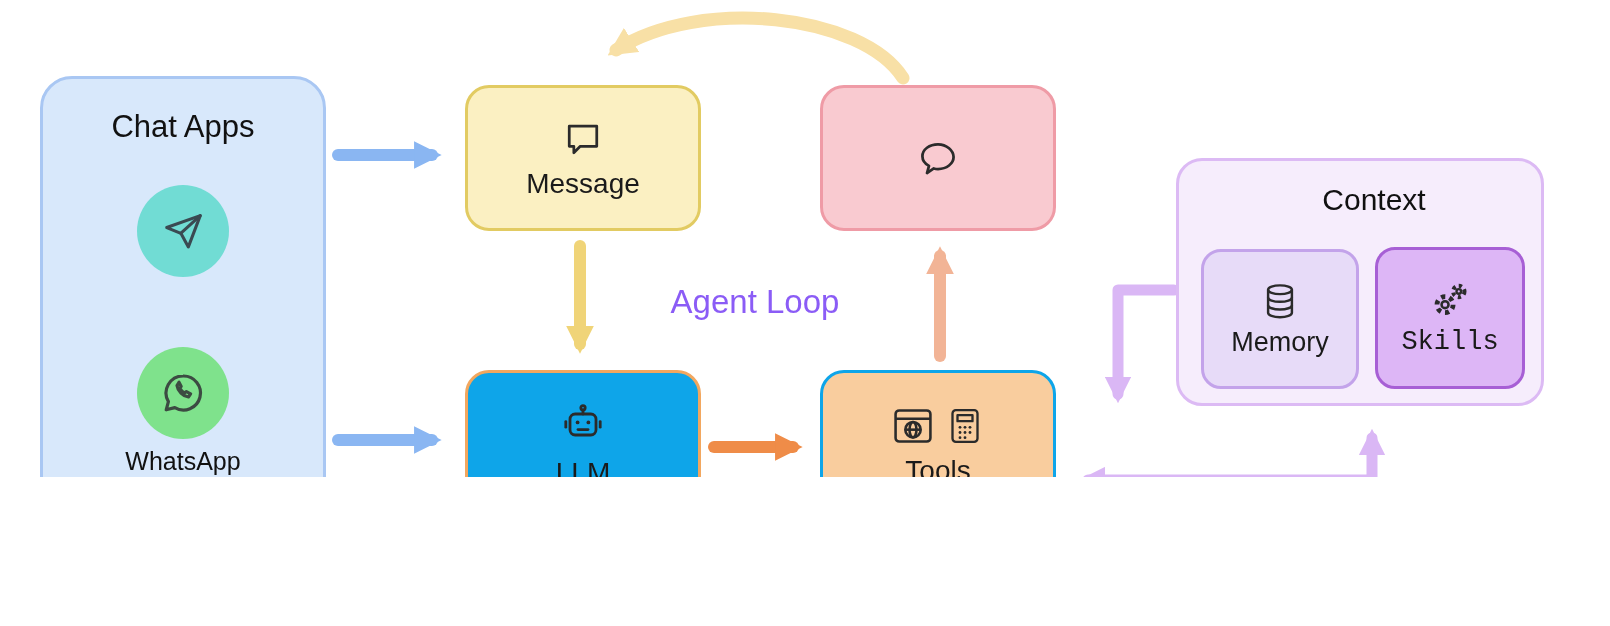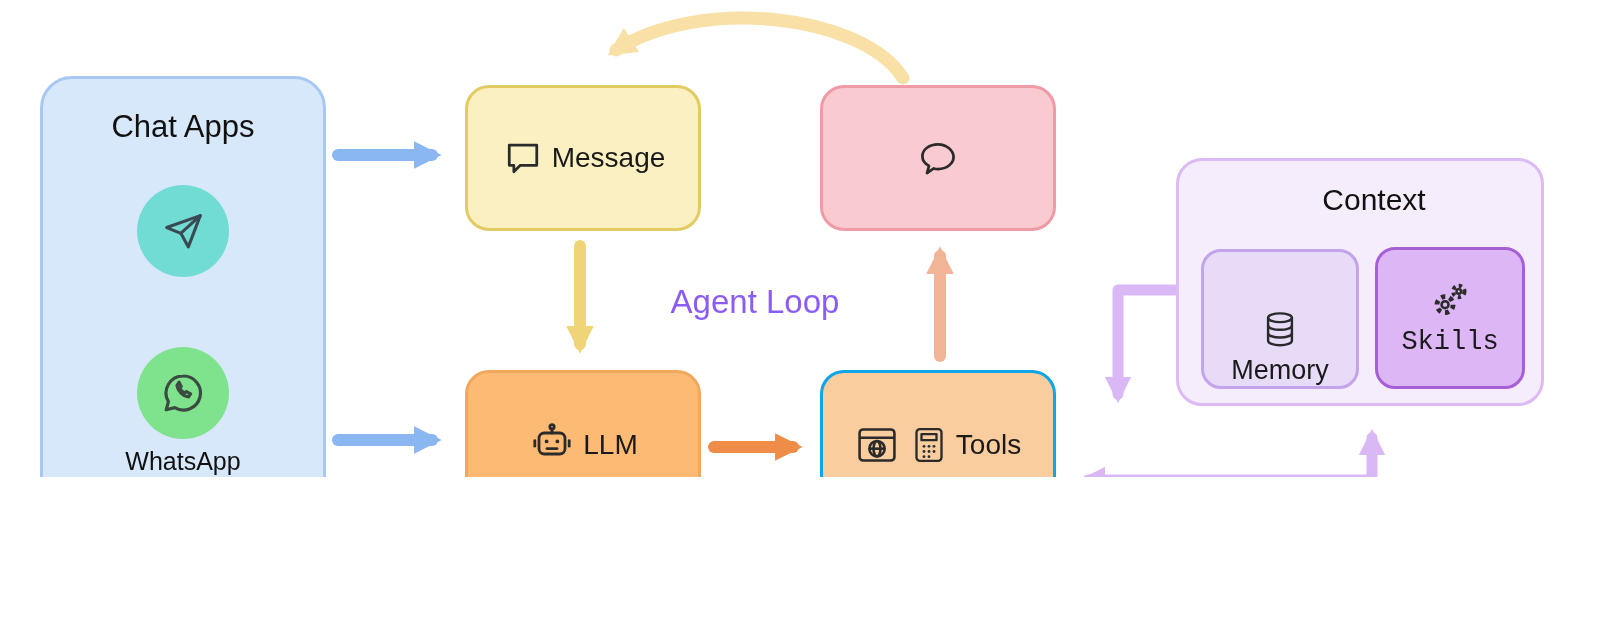--- a/index.html
+++ b/index.html
@@ -34,47 +34,47 @@
   .whatsapp-circle { top: 268px; background: #7fe28c; }
   .app-label {
     position: absolute; width: 100%; text-align: center;
     font-size: 25px; color: #111;
   }
   .telegram-label { top: 206px; }
   .whatsapp-label { top: 368px; }
 
   
   .node {
-    position: absolute; display: flex; flex-direction: row;
+    position: absolute; display: flex; flex-direction: column;
     align-items: center; justify-content: center; gap: 7px;
     border-radius: 24px;
   }
   .node .node-label { font-size: 28px; color: #1a1a1a; }
   .node-message  { left: 465px; top: 85px;  width: 236px; height: 146px; background: #fbf0c2; border: 3px solid #e2cb62; }
   .node-response { left: 820px; top: 85px;  width: 236px; height: 146px; background: #f9cad0; border: 3px solid #ef9ba6; }
-  .node-llm      { left: 465px; top: 370px; width: 236px; height: 150px; background: #fdba74; border: 3px solid #f2a75f; }
+  .node-llm      { left: 465px; top: 370px; width: 236px; height: 150px; background: #0ea5e9; border: 3px solid #f2a75f; }
   .node-tools    { left: 820px; top: 370px; width: 236px; height: 150px; background: #f9cd9e; border: 3px solid #0ea5e9; }
   .tools-icon-row { display: flex; flex-direction: row; align-items: center; gap: 10px; }
 
   
   .context {
     position: absolute; left: 1176px; top: 158px; width: 368px; height: 248px;
     background: #f6edfc; border: 3px solid #dcbaf4; border-radius: 26px;
   }
   .context .panel-title {
     position: absolute; top: 22px; width: 100%; text-align: center;
     font-size: 30px; font-weight: 500; color: #111; padding-left: 28px;
   }
   .sub-box {
     position: absolute; display: flex; flex-direction: column;
     align-items: center; justify-content: center; gap: 4px;
     border-radius: 20px;
   }
   .sub-box .node-label { font-size: 27px; color: #1a1a1a; }
-  .memory-box { left: 22px;  top: 88px; width: 158px; height: 140px; background: #e7dbf8; border: 3px solid #c3a3ea; justify-content: flex-end; }
+  .memory-box { left: 22px;  top: 88px; width: 158px; height: 140px; background: #e7dbf8; border: 3px solid #c3a3ea; }
   .skills-box { left: 196px; top: 86px; width: 150px; height: 142px; background: #ddb6f6; border: 3px solid #a75fd5; font-family: Liberation Mono, monospace; }
 
   
   .agent-loop-label {
     position: absolute; left: 630px; top: 283px; width: 250px;
     text-align: center; font-size: 33px; font-weight: 500; color: #8b5cf6;
   }
 
   .icon { display: block; }
 </style>

